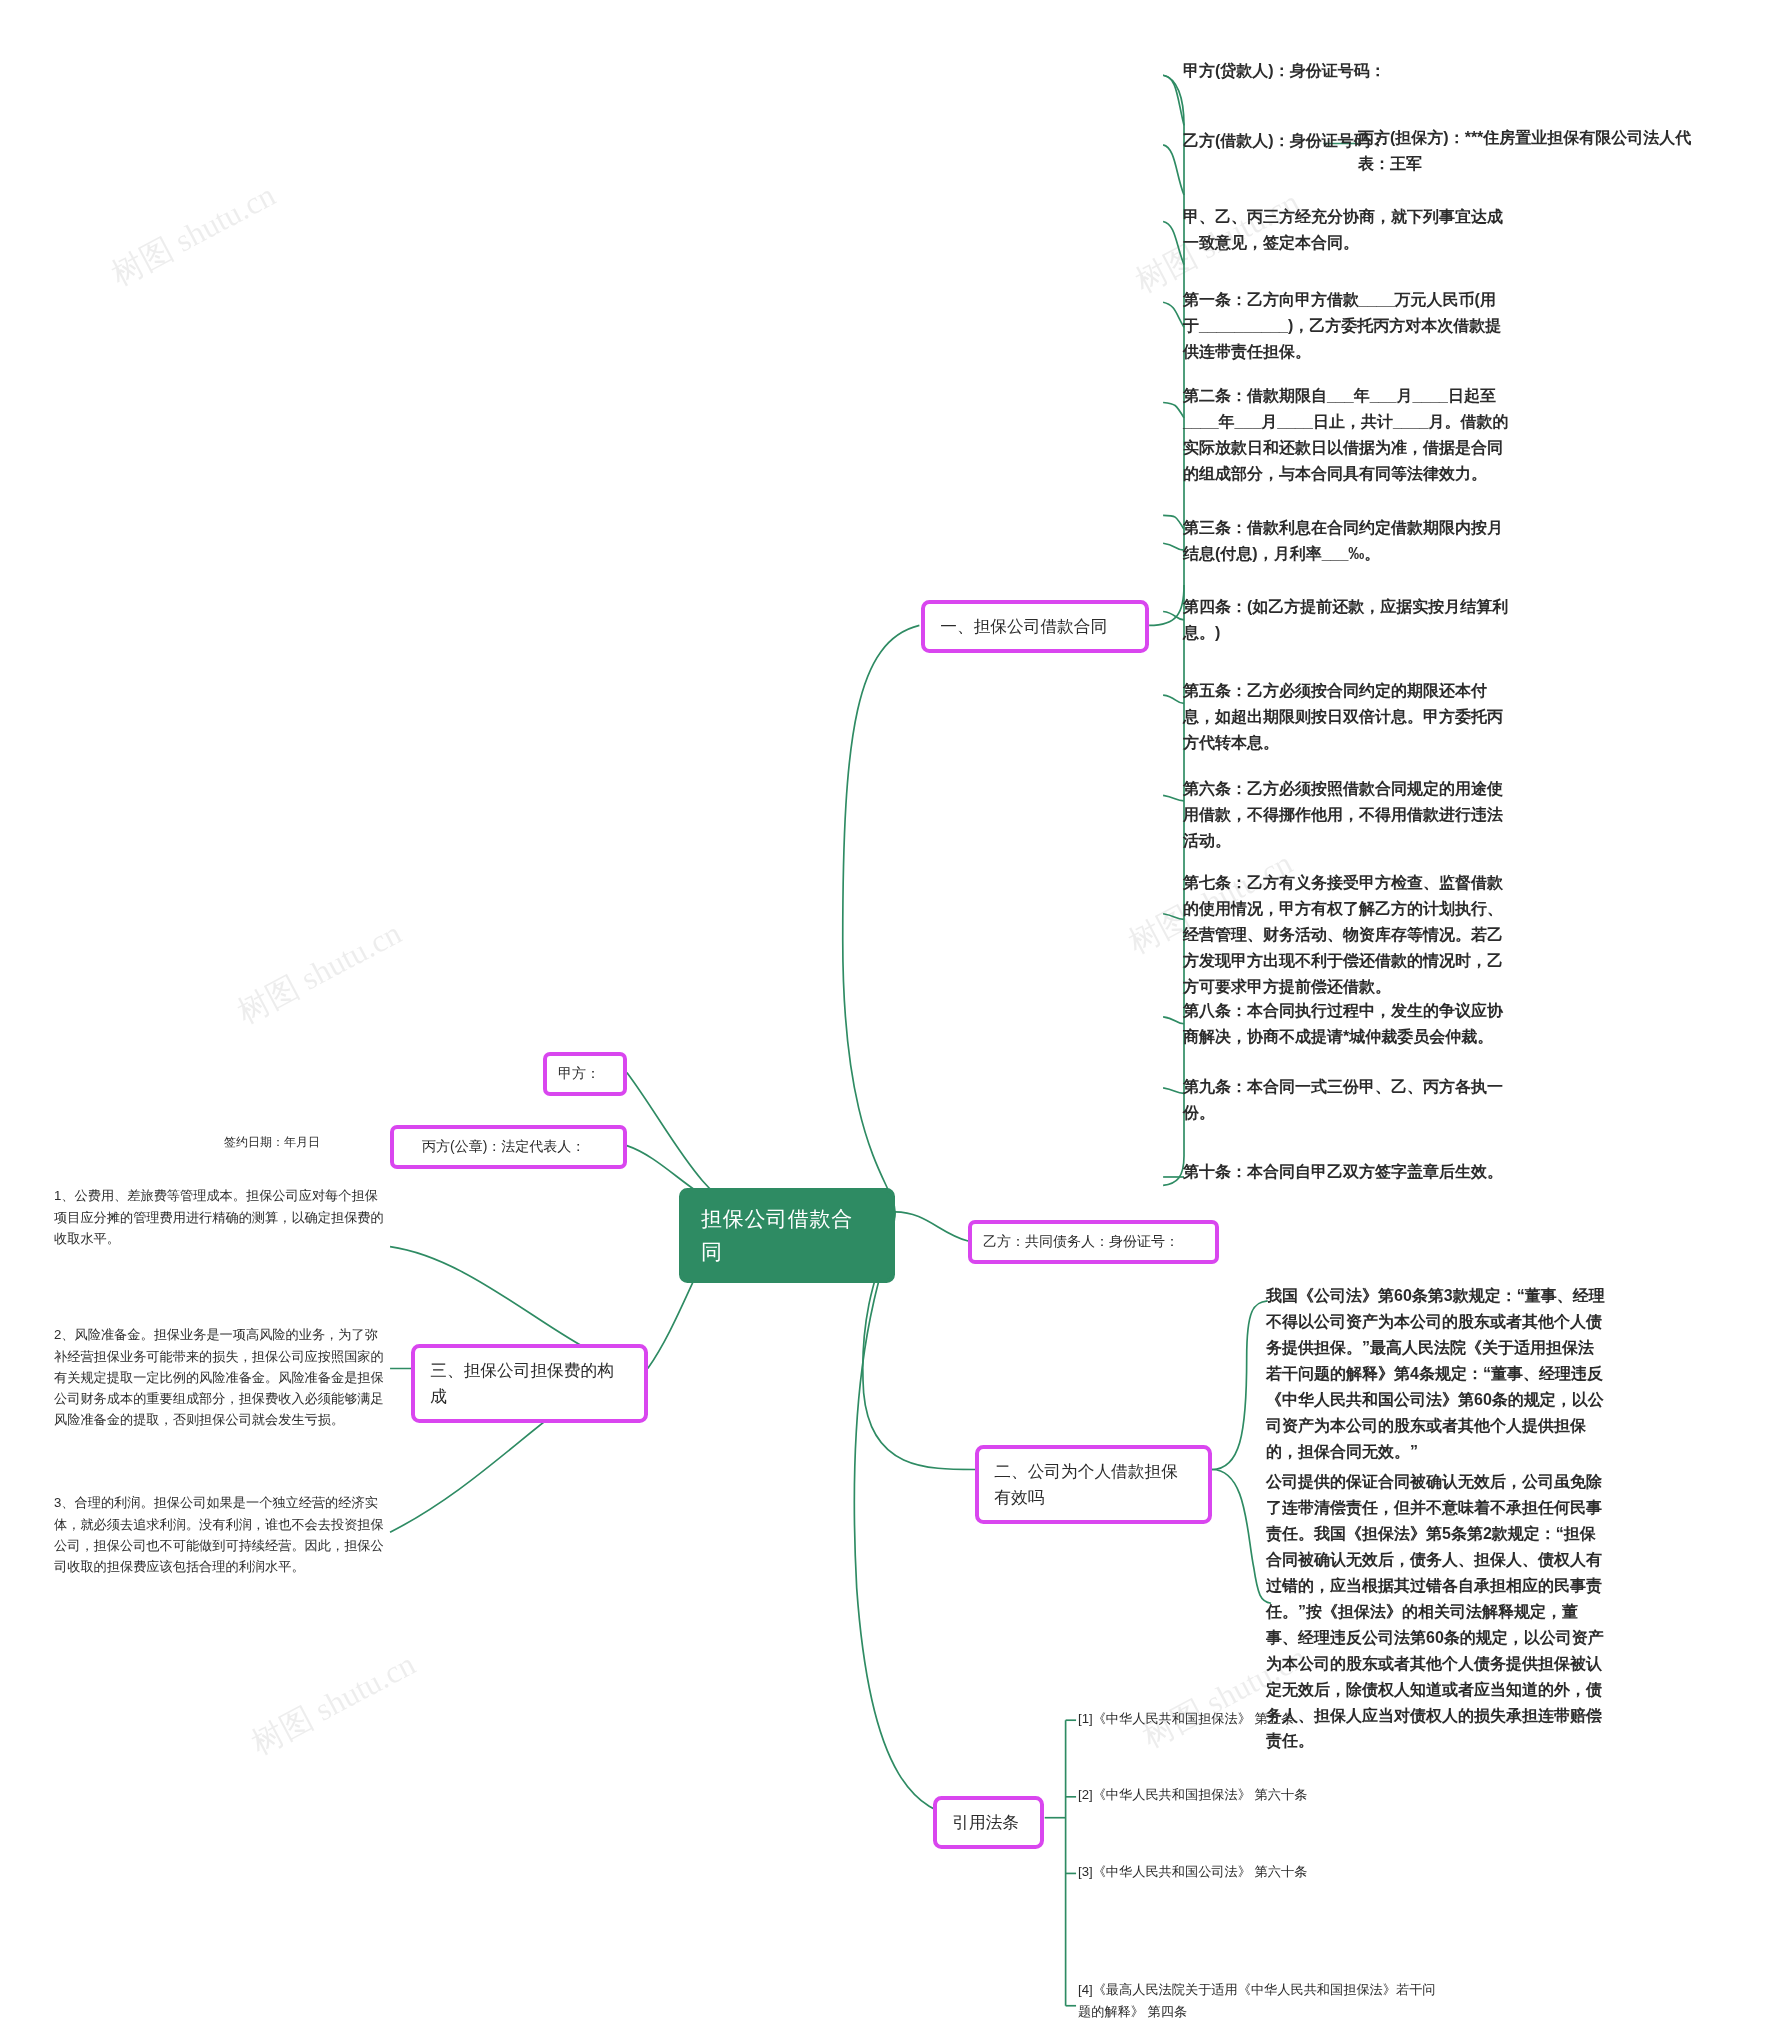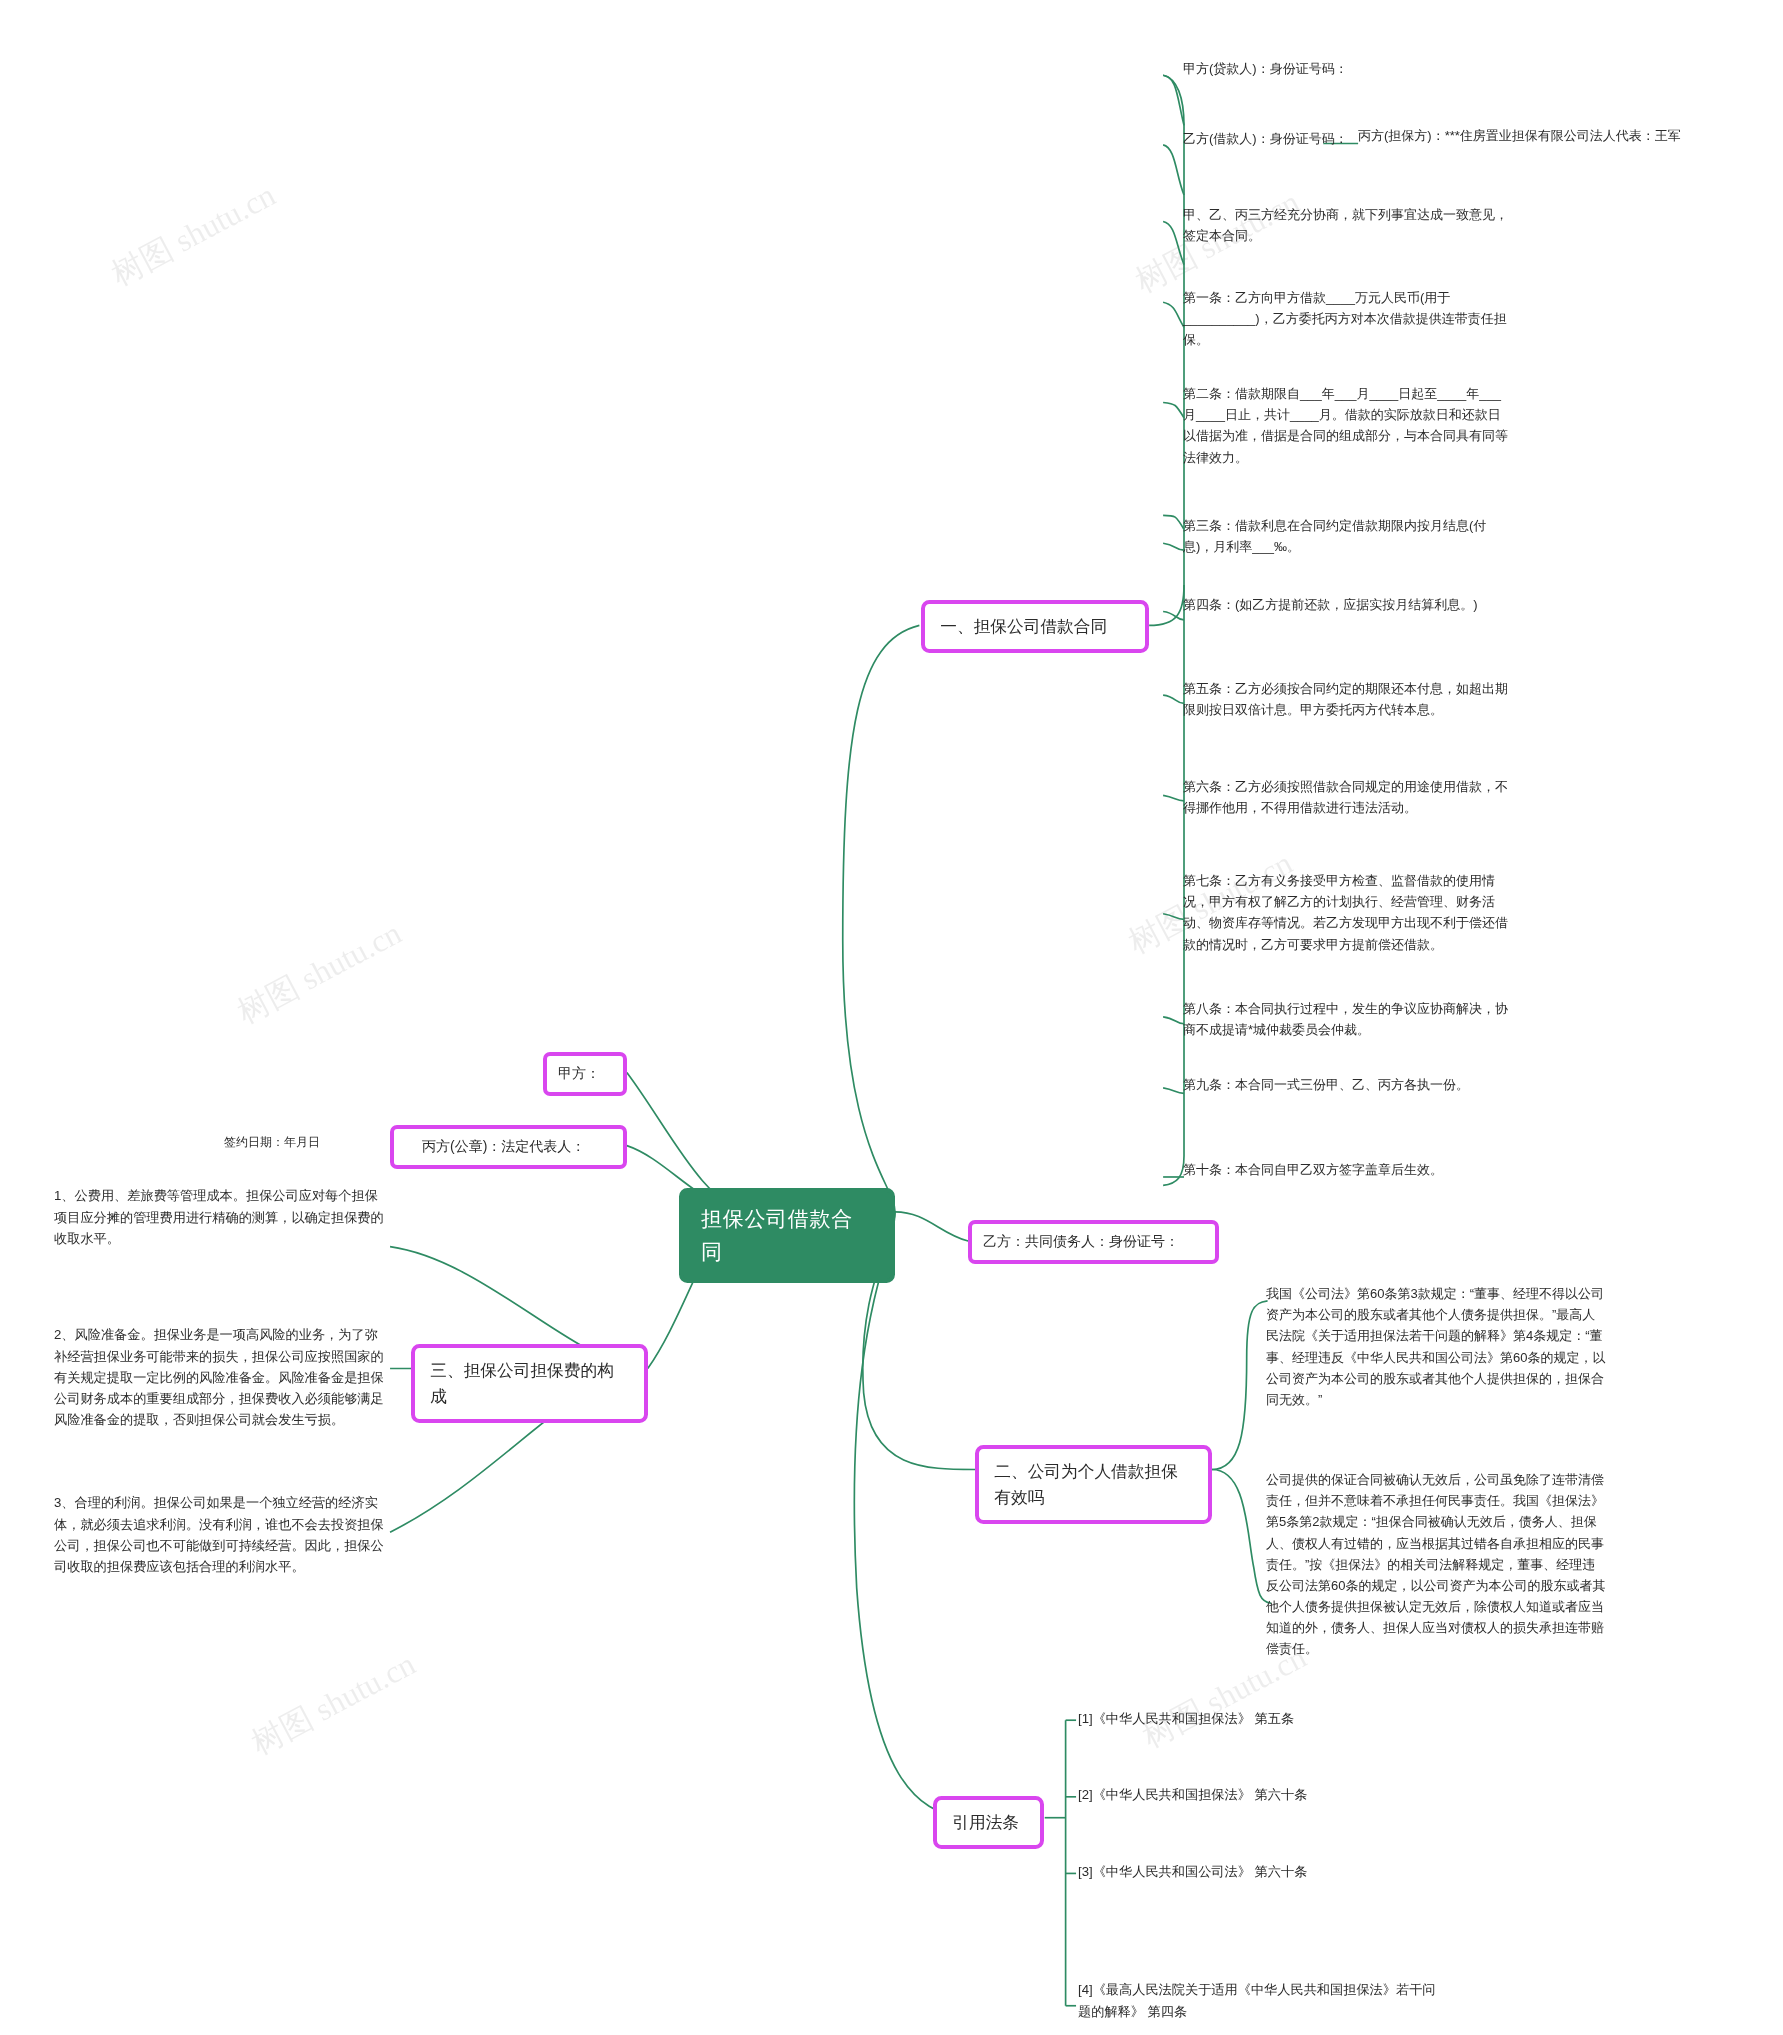--- a/index.html
+++ b/index.html
@@ -55,22 +55,23 @@
     border: none;
     background: transparent;
     padding: 2.8px 0;
     font-size: 12px;
     line-height: 1.6;
   }
   .node.leaf-txt {
     border: none;
     background: transparent;
     padding: 1.4px 0;
-    font-size: 13px;
+    font-size: 16px;
     line-height: 1.62;
+    font-weight: bold;
   }
   .node.small-leaf {
     border: none;
     background: transparent;
     padding: 1.4px 0;
     font-size: 13.2px;
     line-height: 1.6;
   }
 </style>
 </head>

